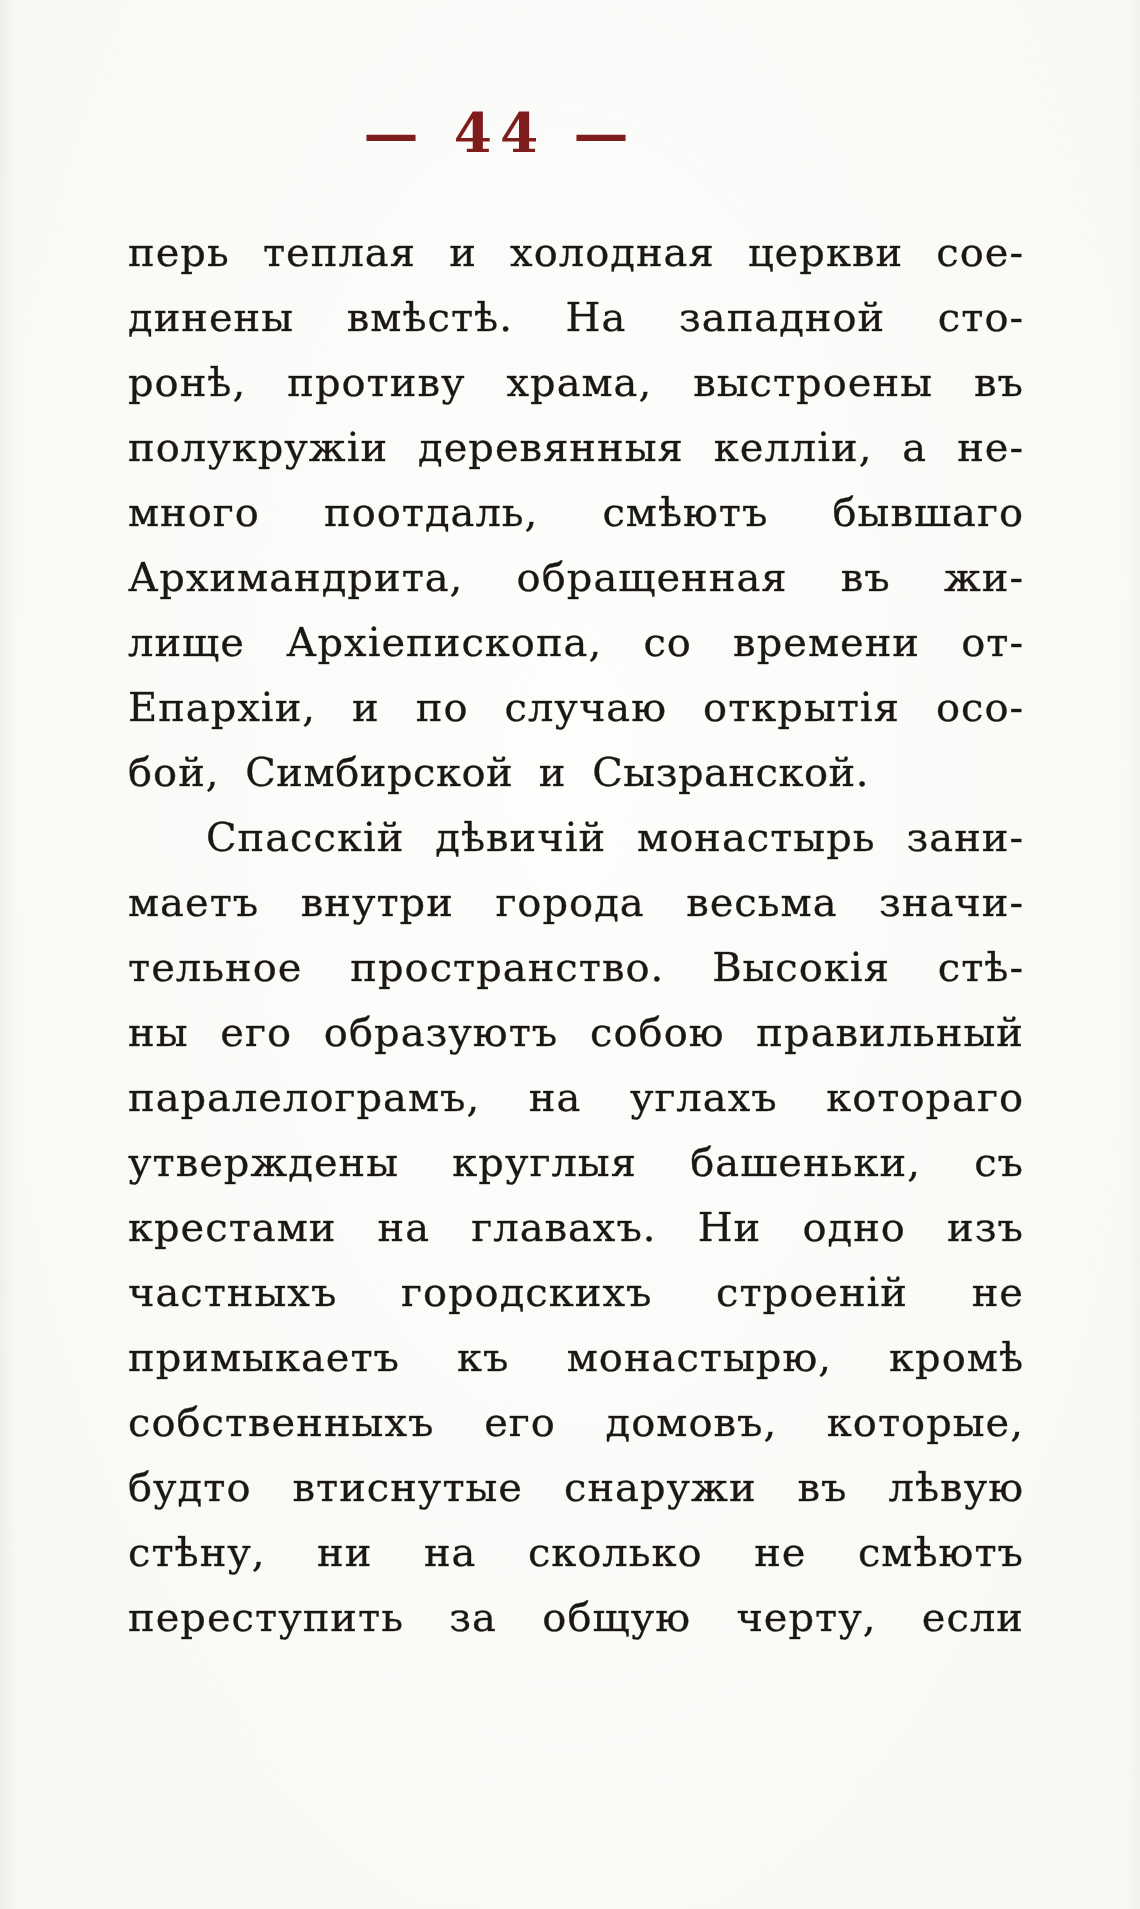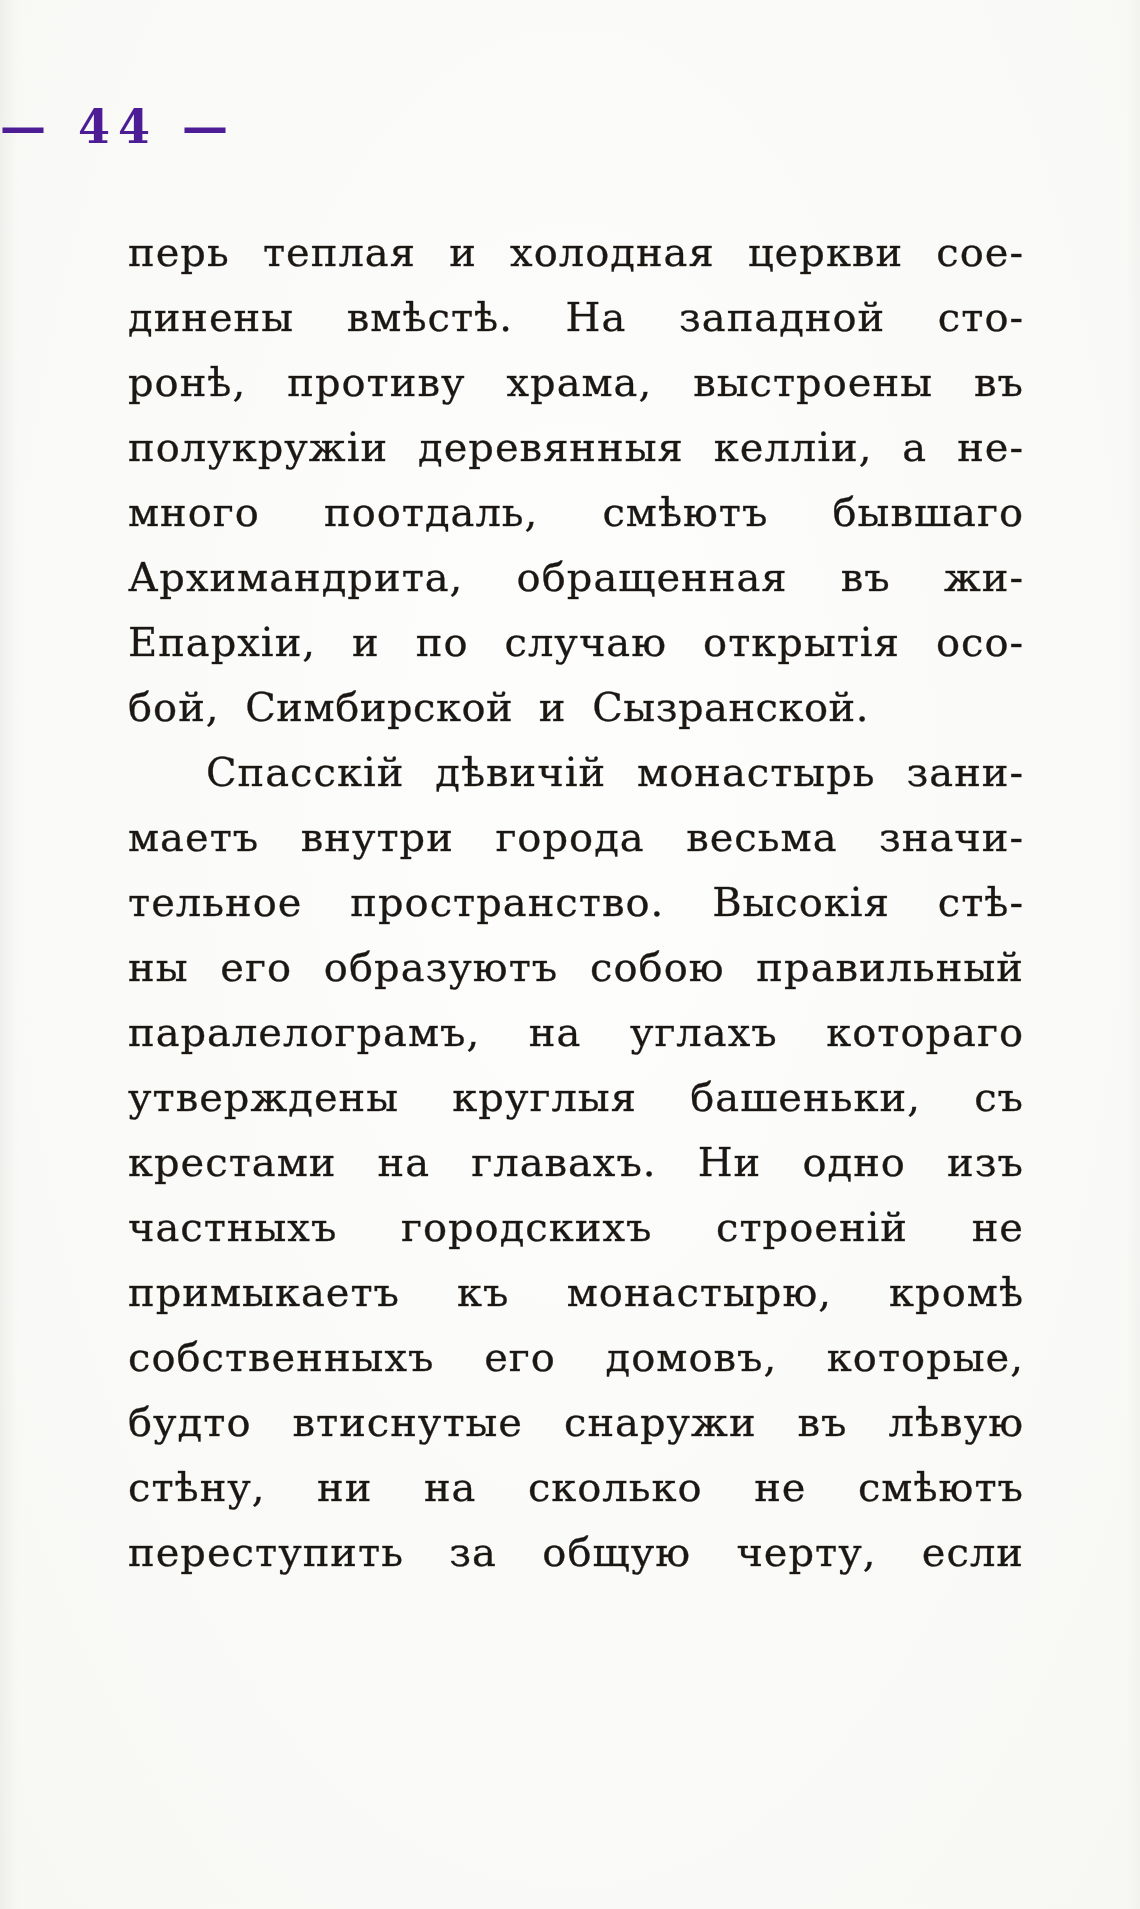--- a/index.html
+++ b/index.html
@@ -22,25 +22,25 @@
       linear-gradient(90deg, rgba(210,210,205,0.25) 0, rgba(255,255,255,0) 18px),
       linear-gradient(270deg, rgba(215,215,210,0.18) 0, rgba(255,255,255,0) 14px),
       radial-gradient(ellipse at 50% 40%, rgba(255,255,255,0.6), rgba(240,240,236,0.35)),
       #fbfbf8;
   }
   .page-number {
     position: absolute;
     top: 100px;
     left: 0;
     width: 1000px; 
-    text-align: left;
-    font-size: 46px;
+    text-align: center;
+    font-size: 55px;
     font-weight: bold;
     letter-spacing: 8px;
-    color: #4c1d95;
+    color: #7f1d1d;
     white-space: nowrap;
   }
   .text-block {
     position: absolute;
     top: 220px;
     left: 128px;
     width: 896px;
     color: #1b1713;
   }
   .line {
@@ -71,20 +71,21 @@
 
 <div class="page-number">— 44 —</div>
 
 <div class="text-block">
     <div class="line">перь теплая и холодная церкви сое-</div>
     <div class="line">динены вмѣстѣ. На западной сто-</div>
     <div class="line">ронѣ, противу храма, выстроены въ</div>
     <div class="line">полукружіи деревянныя келліи, а не-</div>
     <div class="line">много поотдаль, смѣютъ бывшаго</div>
     <div class="line">Архимандрита, обращенная въ жи-</div>
+    <div class="line">лище Архіепископа, со времени от-</div>
     <div class="line">Епархіи, и по случаю открытія осо-</div>
     <div class="line par-end"><span>бой, </span><span class="it">Симбирской</span><span> и </span><span class="it">Сызранской.</span></div>
     <div class="line indent">Спасскій дѣвичій монастырь зани-</div>
     <div class="line">маетъ внутри города весьма значи-</div>
     <div class="line">тельное пространство. Высокія стѣ-</div>
     <div class="line">ны его образуютъ собою правильный</div>
     <div class="line">паралелограмъ, на углахъ котораго</div>
     <div class="line">утверждены круглыя башеньки, съ</div>
     <div class="line">крестами на главахъ. Ни одно изъ</div>
     <div class="line">частныхъ городскихъ строеній не</div>

